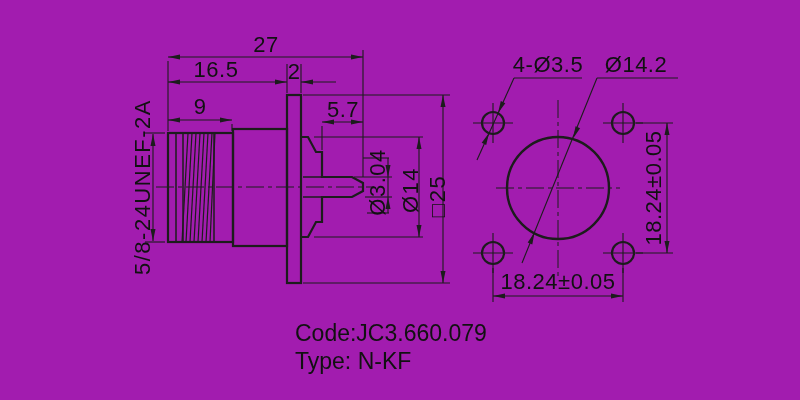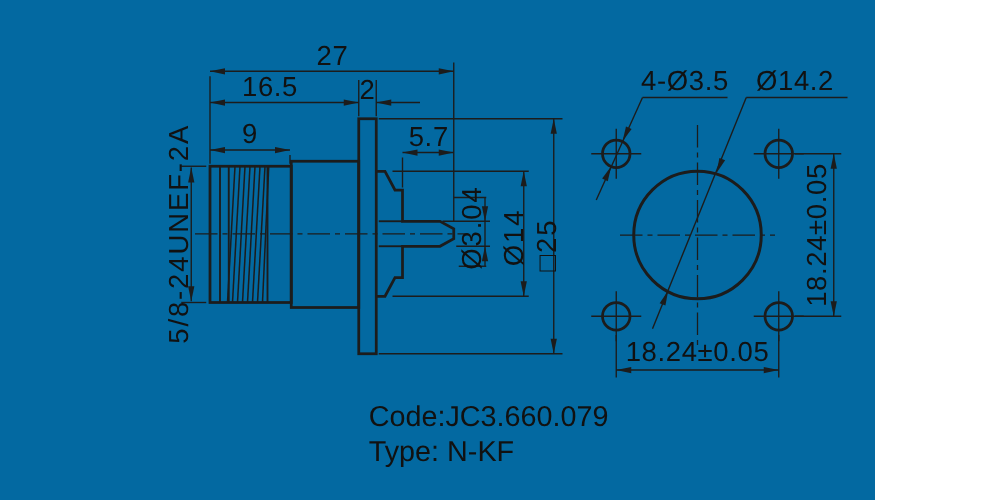--- a/index.html
+++ b/index.html
@@ -1,19 +1,19 @@
 <!DOCTYPE html>
 <html><head>
 <meta charset="utf-8">
 <style>
   html,body{margin:0;padding:0;background:#ffffff;}
   .canvas{
     position:relative;
-    width:700px;height:400px;
-    background:#0369a1;
+    width:800px;height:400px;
+    background:#a21caf;
     font-family:"Liberation Sans", sans-serif;
     overflow:hidden;
   }
   svg{display:block;}
   .outline{stroke:#1c1c1c;stroke-width:2.2;fill:none;stroke-linejoin:miter;}
   .outline-thick{stroke:#1c1c1c;stroke-width:2.4;fill:none;}
   .mid{stroke:#1c1c1c;stroke-width:1.5;fill:none;}
   .hatch{stroke:#1c1c1c;stroke-width:1.2;fill:none;}
   .thin{stroke:#1c1c1c;stroke-width:1.1;fill:none;}
   .center{stroke:#1c1c1c;stroke-width:1;fill:none;stroke-dasharray:18 4 4 4;}

